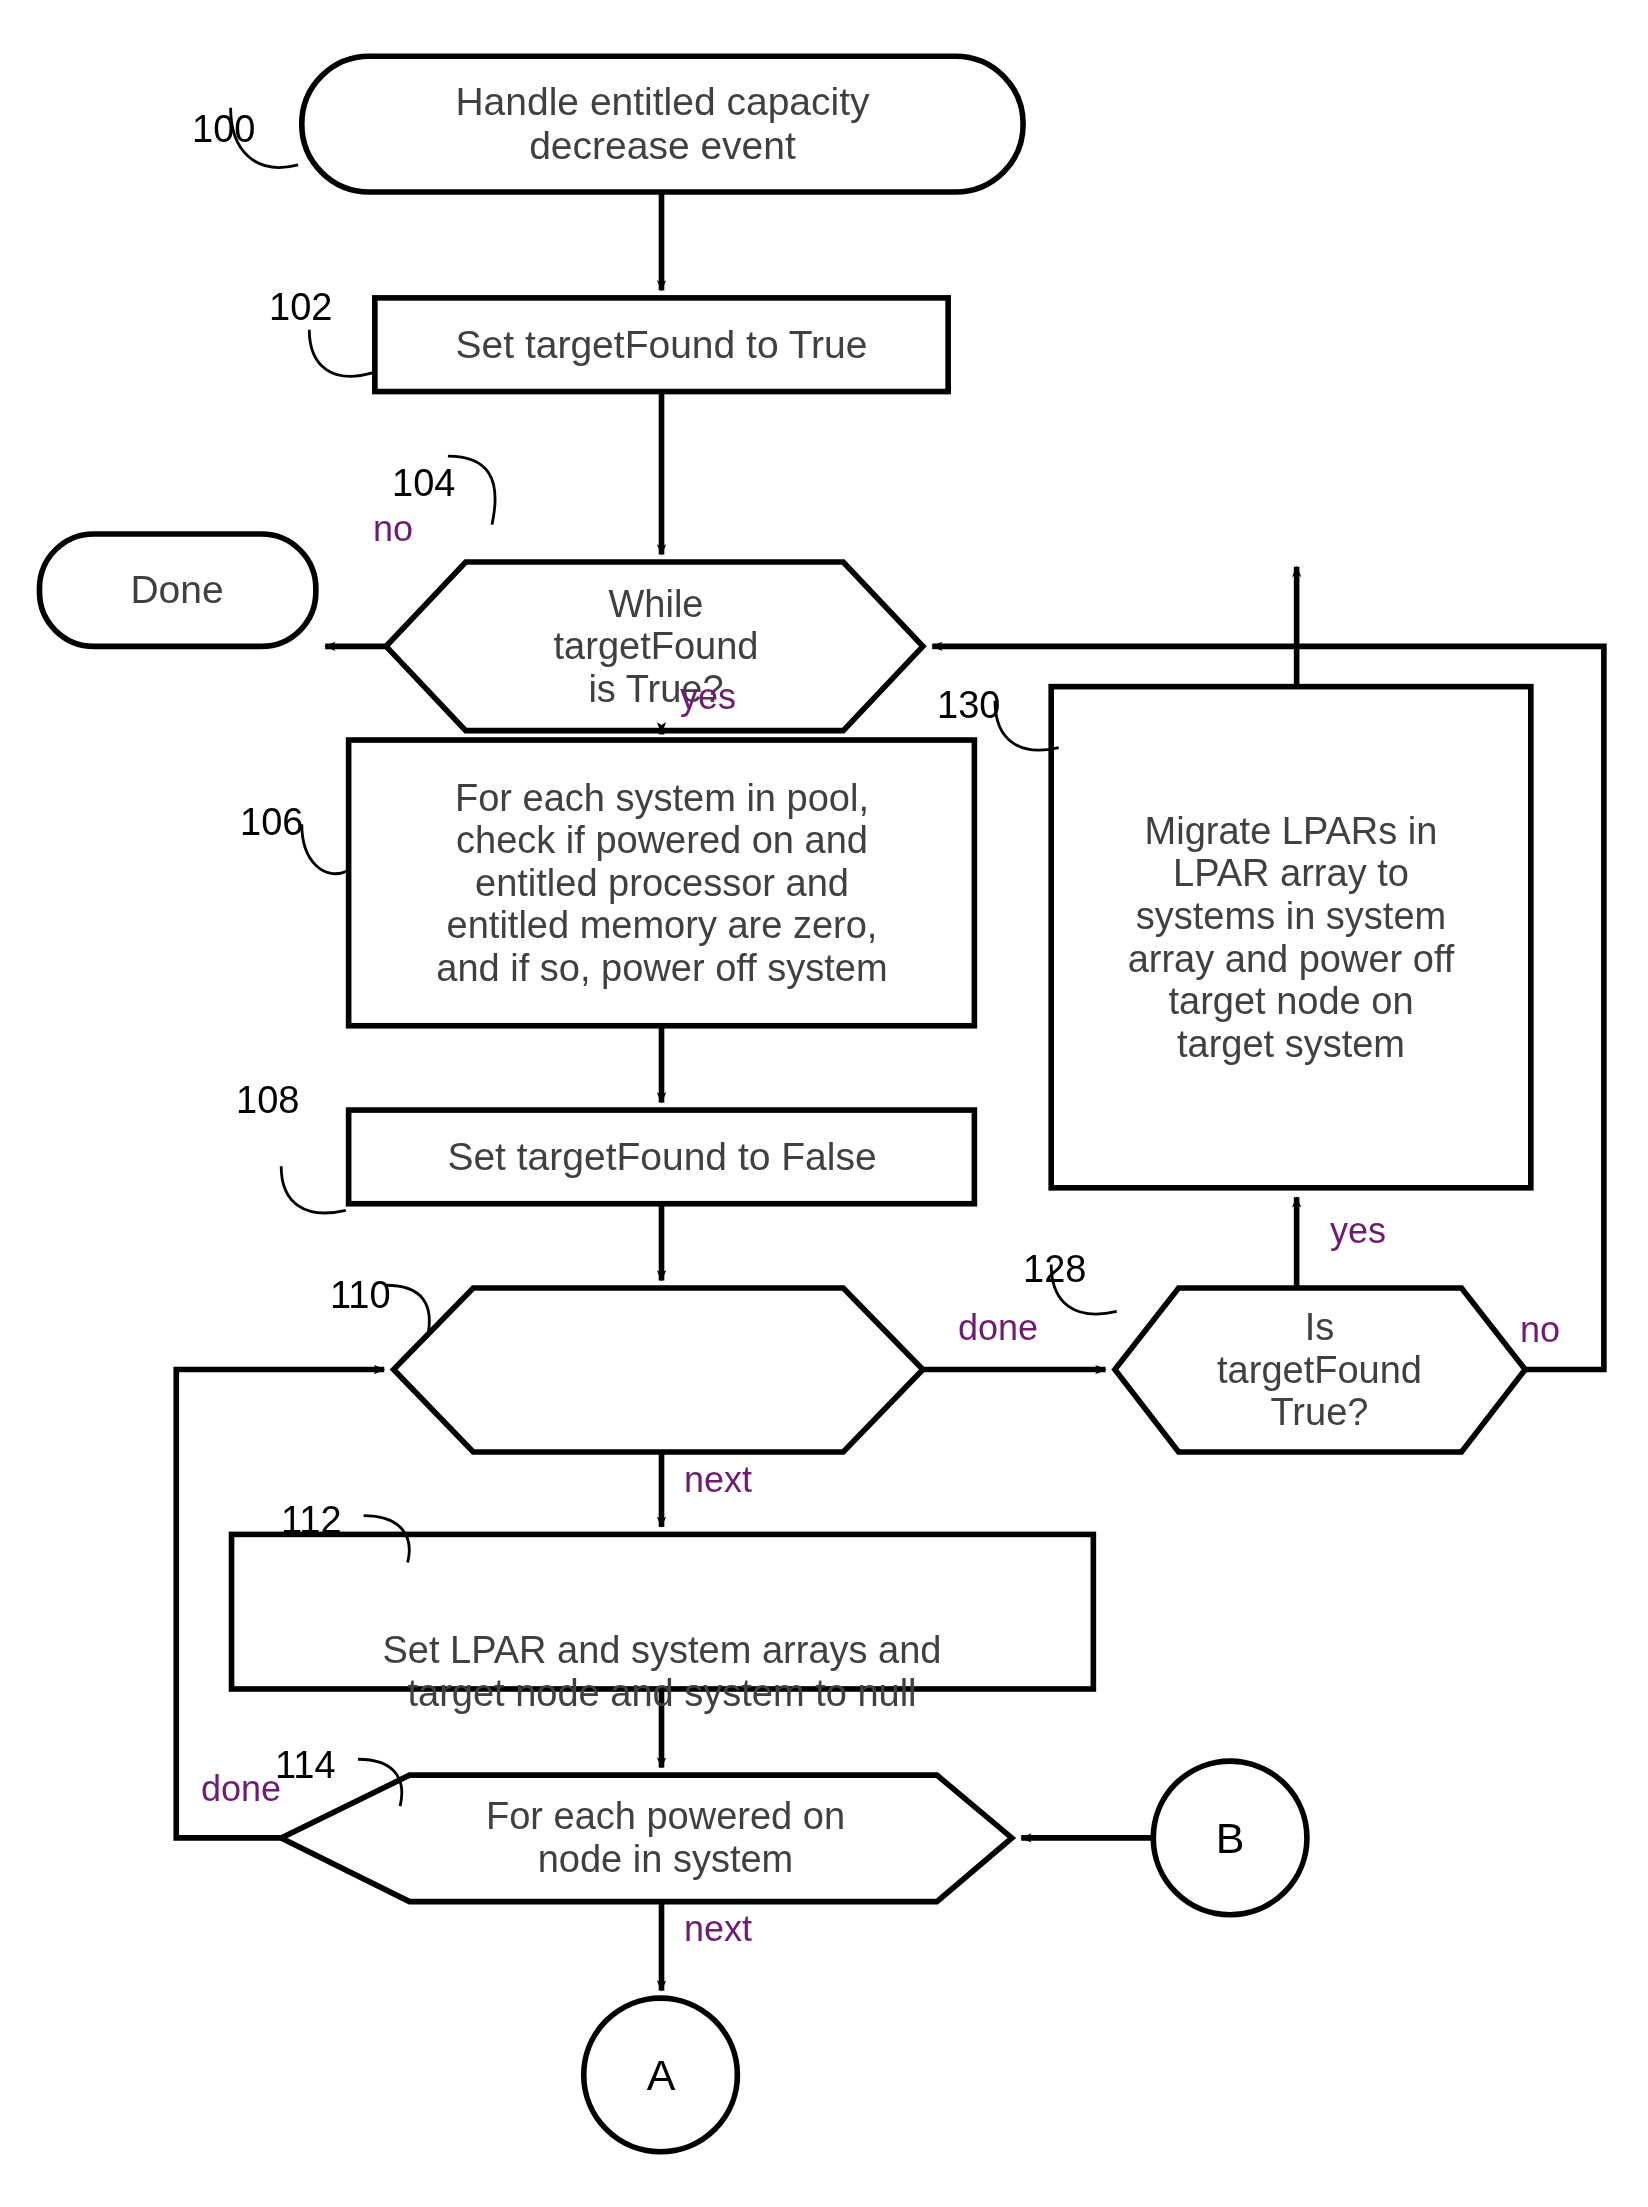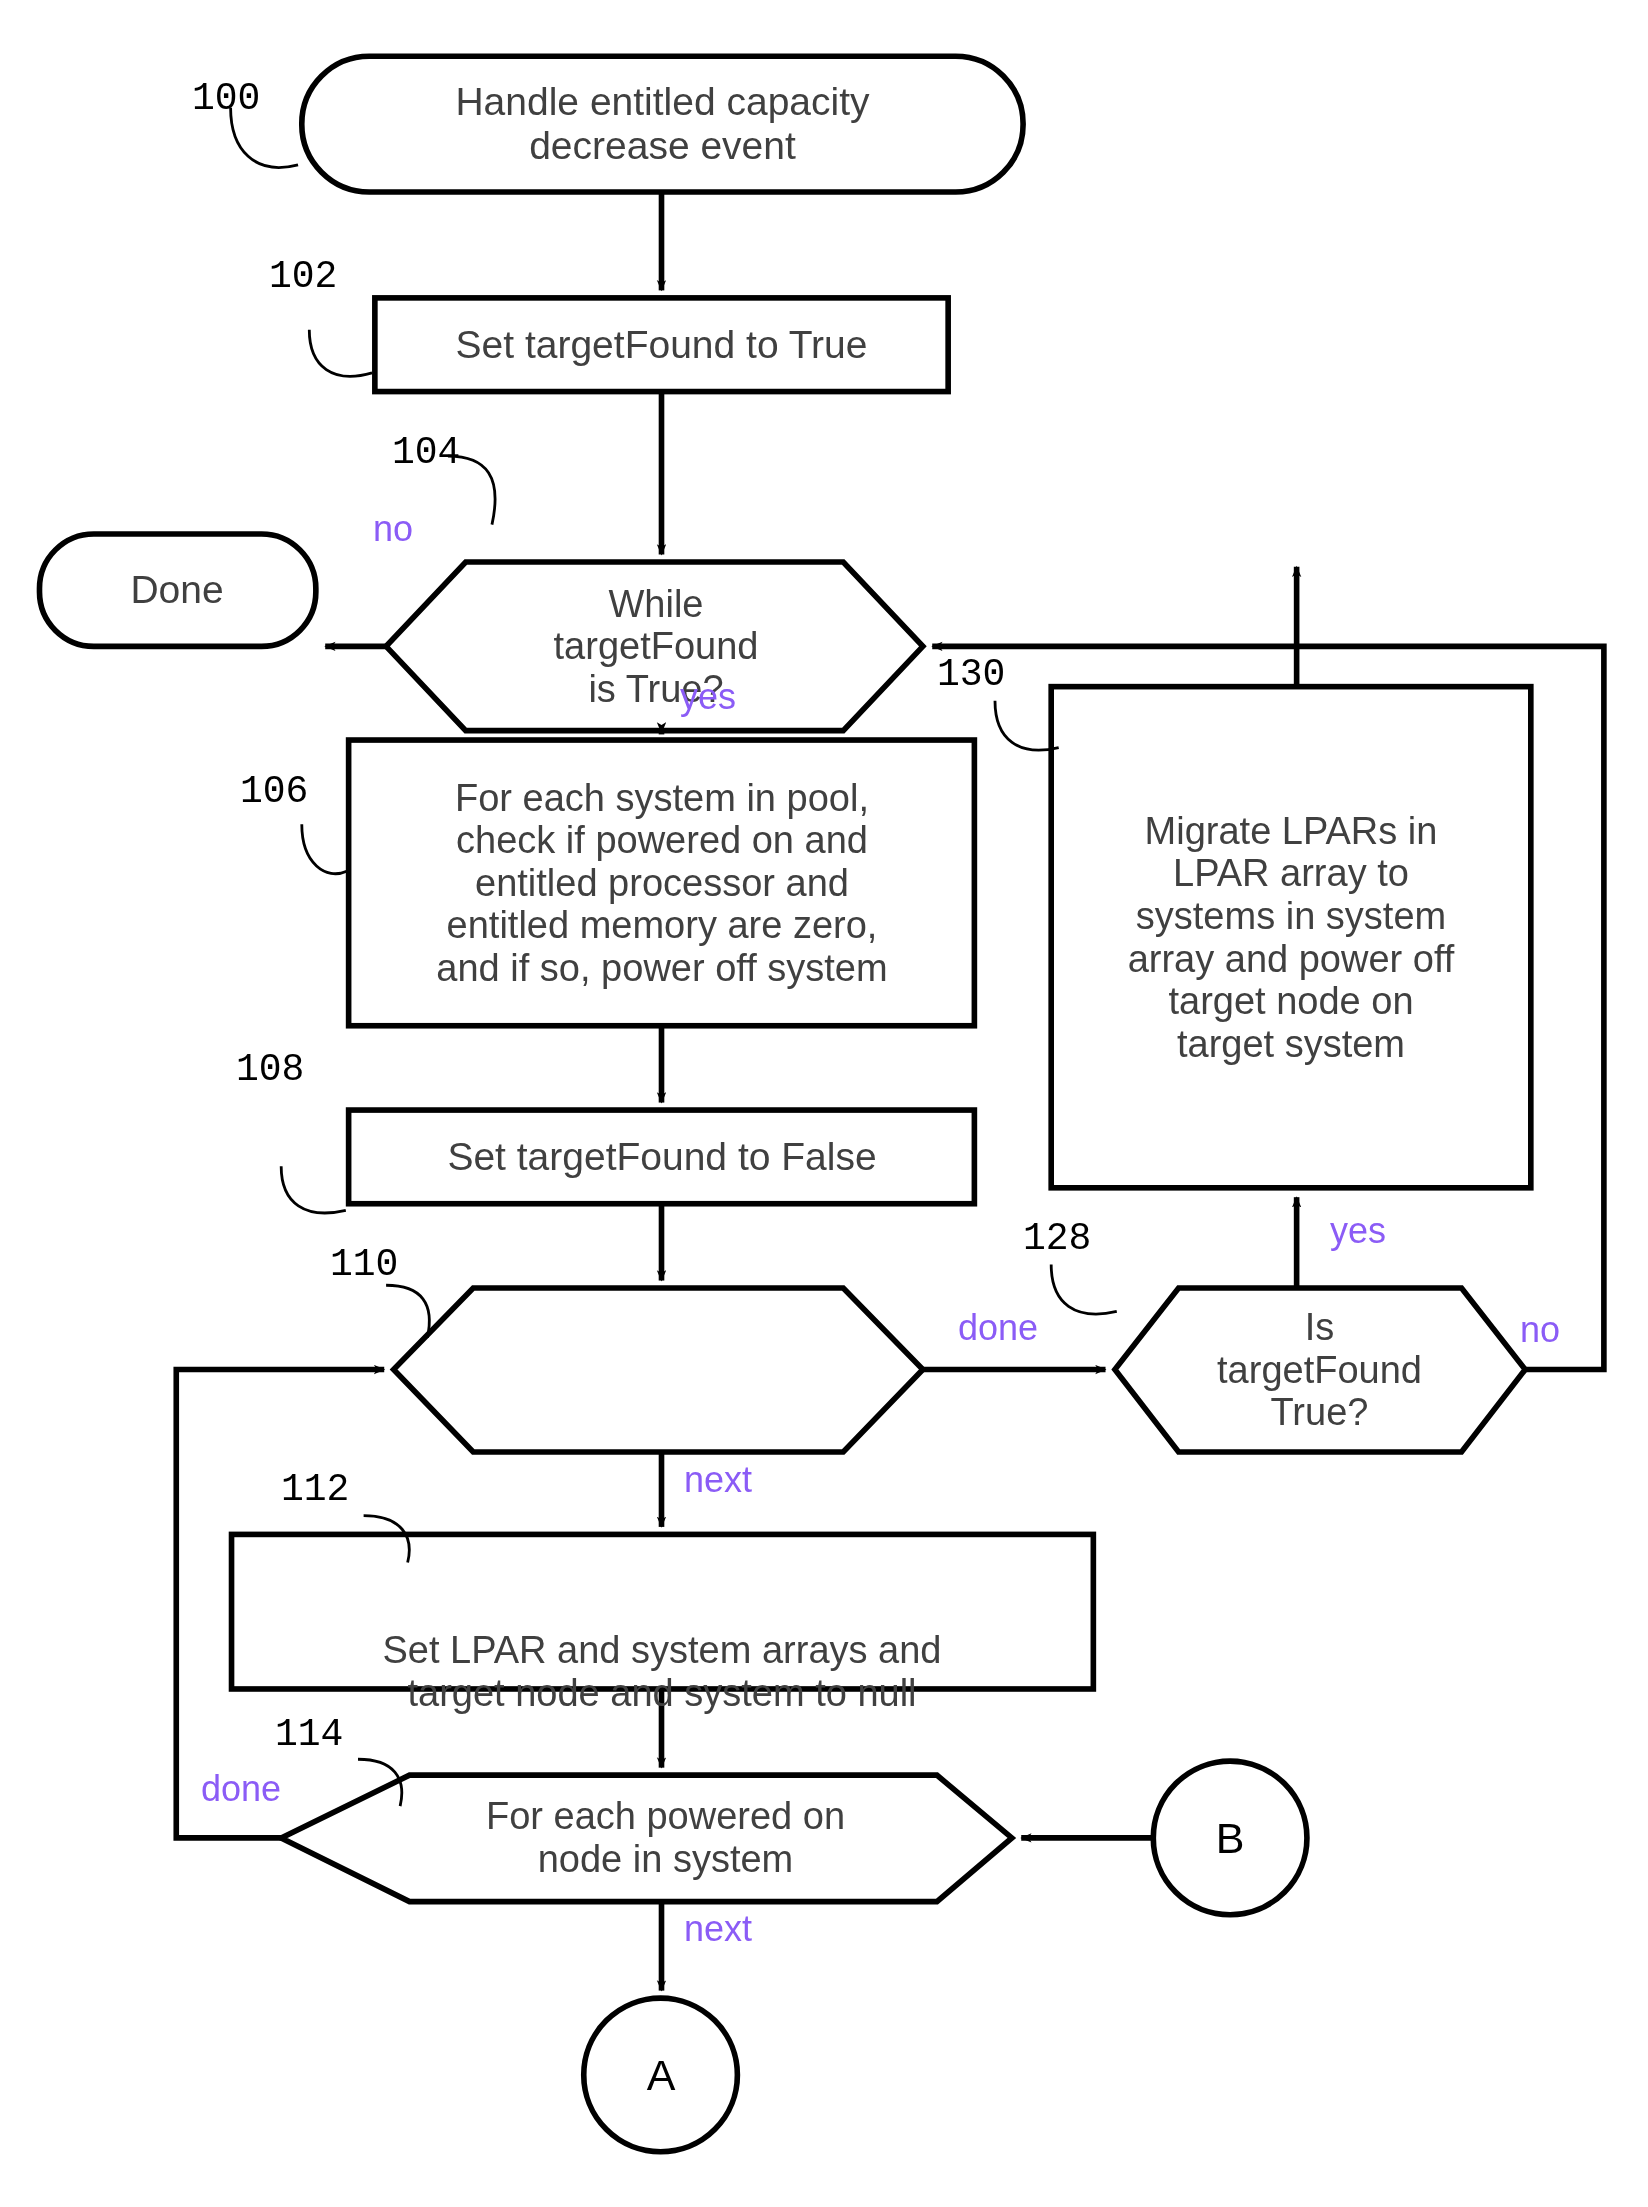--- a/index.html
+++ b/index.html
@@ -31,27 +31,28 @@
     text-align: center;
     color: #404040;
     font-family: "Liberation Sans", sans-serif;
     line-height: 1.12;
     white-space: pre-line;
     pointer-events: none;
   }
   .ref-label {
     position: absolute;
     color: #000000;
-    font-family: Liberation Mono, monospace;
+    font-family: Liberation Sans, sans-serif;
     font-size: 38px;
     line-height: 1;
+    margin-top: 30px;
   }
   .edge-label {
     position: absolute;
-    color: #8b5cf6;
+    color: #701a75;
     font-family: "Liberation Sans", sans-serif;
     font-size: 36px;
     line-height: 1;
   }
   .connector-letter {
     position: absolute;
     display: flex;
     align-items: center;
     justify-content: center;
     font-family: "Liberation Sans", sans-serif;

